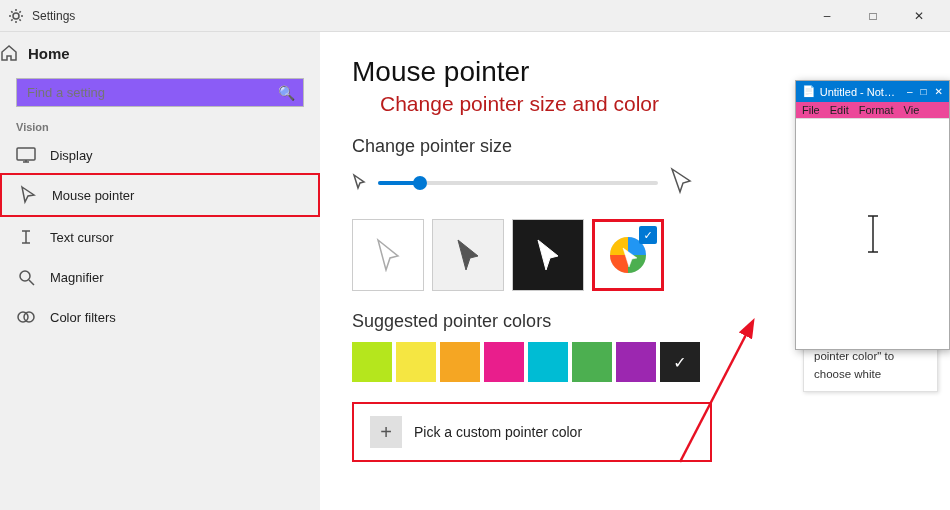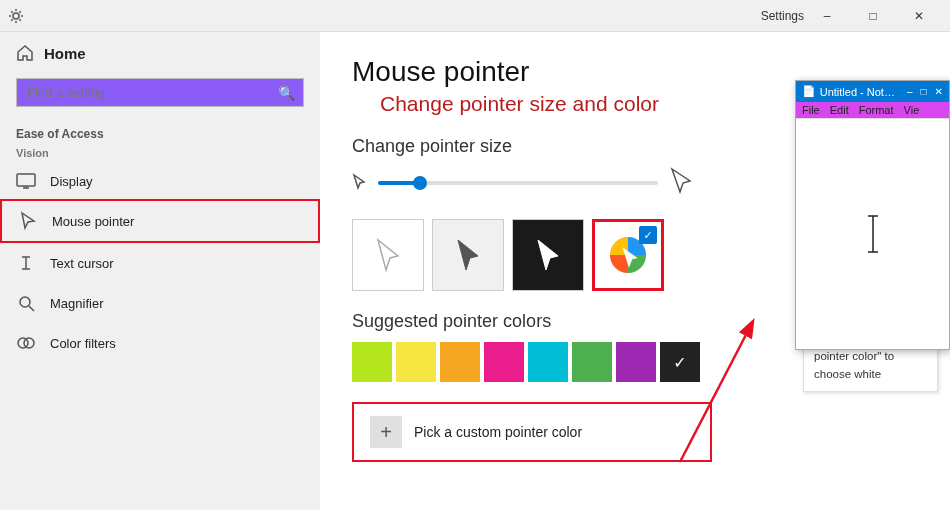--- a/index.html
+++ b/index.html
@@ -18,23 +18,22 @@
       background: #f0f0f0;
       height: 32px;
       display: flex;
       align-items: center;
       padding: 0 8px;
       font-size: 12px;
       color: #333;
       border-bottom: 1px solid #ddd;
     }
     .title-bar-title {
-      margin-left: 16px;
+      margin-left: 8px;
       flex: 1;
-      text-align: right;
     }
     .title-bar-controls {
       display: flex;
       gap: 0;
     }
     .title-bar-btn {
       width: 46px;
       height: 32px;
       display: flex;
       align-items: center;
@@ -56,21 +55,21 @@
       background: #f0f0f0;
       display: flex;
       flex-direction: column;
       padding-bottom: 8px;
       flex-shrink: 0;
     }
 
     .sidebar-header {
       display: flex;
       align-items: center;
-      padding: 12px 16px;
+      padding: 12px 0;
       font-size: 15px;
       font-weight: 600;
       color: #222;
     }
     .sidebar-header svg {
       margin-right: 10px;
     }
 
     .sidebar-search {
       margin: 4px 16px 12px 16px;
@@ -264,21 +263,21 @@
     .notepad-titlebar {
       background: #0078d4;
       color: white;
       font-size: 11px;
       padding: 4px 6px;
       display: flex;
       align-items: center;
       gap: 4px;
     }
     .notepad-menubar {
-      background: #d946ef;
+      background: #ec4899;
       font-size: 11px;
       padding: 2px 6px;
       display: flex;
       gap: 10px;
       color: #222;
       border-bottom: 1px solid #ddd;
     }
     .notepad-body {
       flex: 1;
       background: white;
@@ -310,21 +309,20 @@
         <path d="M9 2L2 8v8h5v-4h4v4h5V8z" fill="none" stroke="#555" stroke-width="1.5"></path>
       </svg>
       <span>Home</span>
     </div>
 
     <div class="sidebar-search">
       <input type="text" placeholder="Find a setting" style="">
       <span class="sidebar-search-icon">🔍</span>
     </div>
 
-    <div class="sidebar-section-label">Ease of Access</div>
     <div class="sidebar-section-label" style="font-size:11px;color:#777;padding-top:2px;">Vision</div>
 
     <div class="sidebar-item">
       <svg width="20" height="16" viewBox="0 0 20 16">
         <rect x="1" y="1" width="18" height="12" rx="1" fill="none" stroke="#555" stroke-width="1.5"></rect>
         <line x1="7" y1="15" x2="13" y2="15" stroke="#555" stroke-width="1.5"></line>
         <line x1="10" y1="13" x2="10" y2="15" stroke="#555" stroke-width="1.5"></line>
       </svg>
       <span>Display</span>
     </div>

